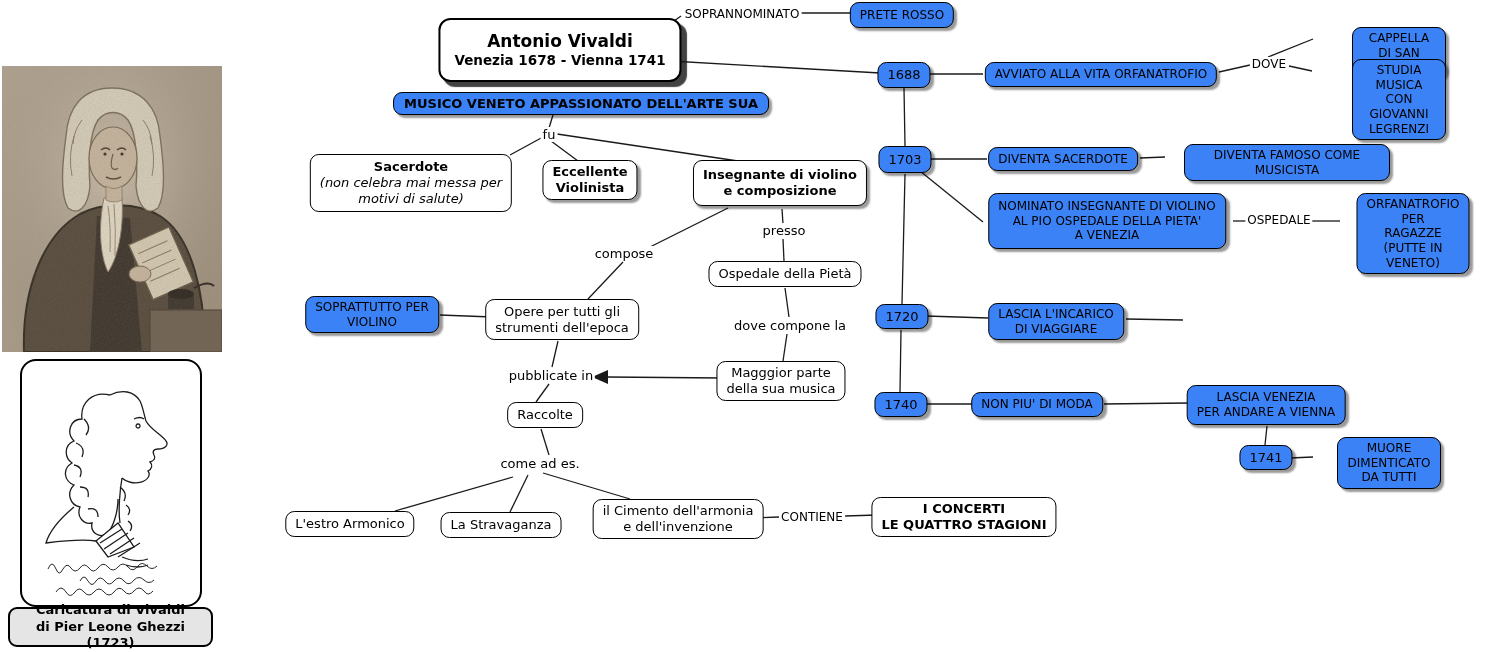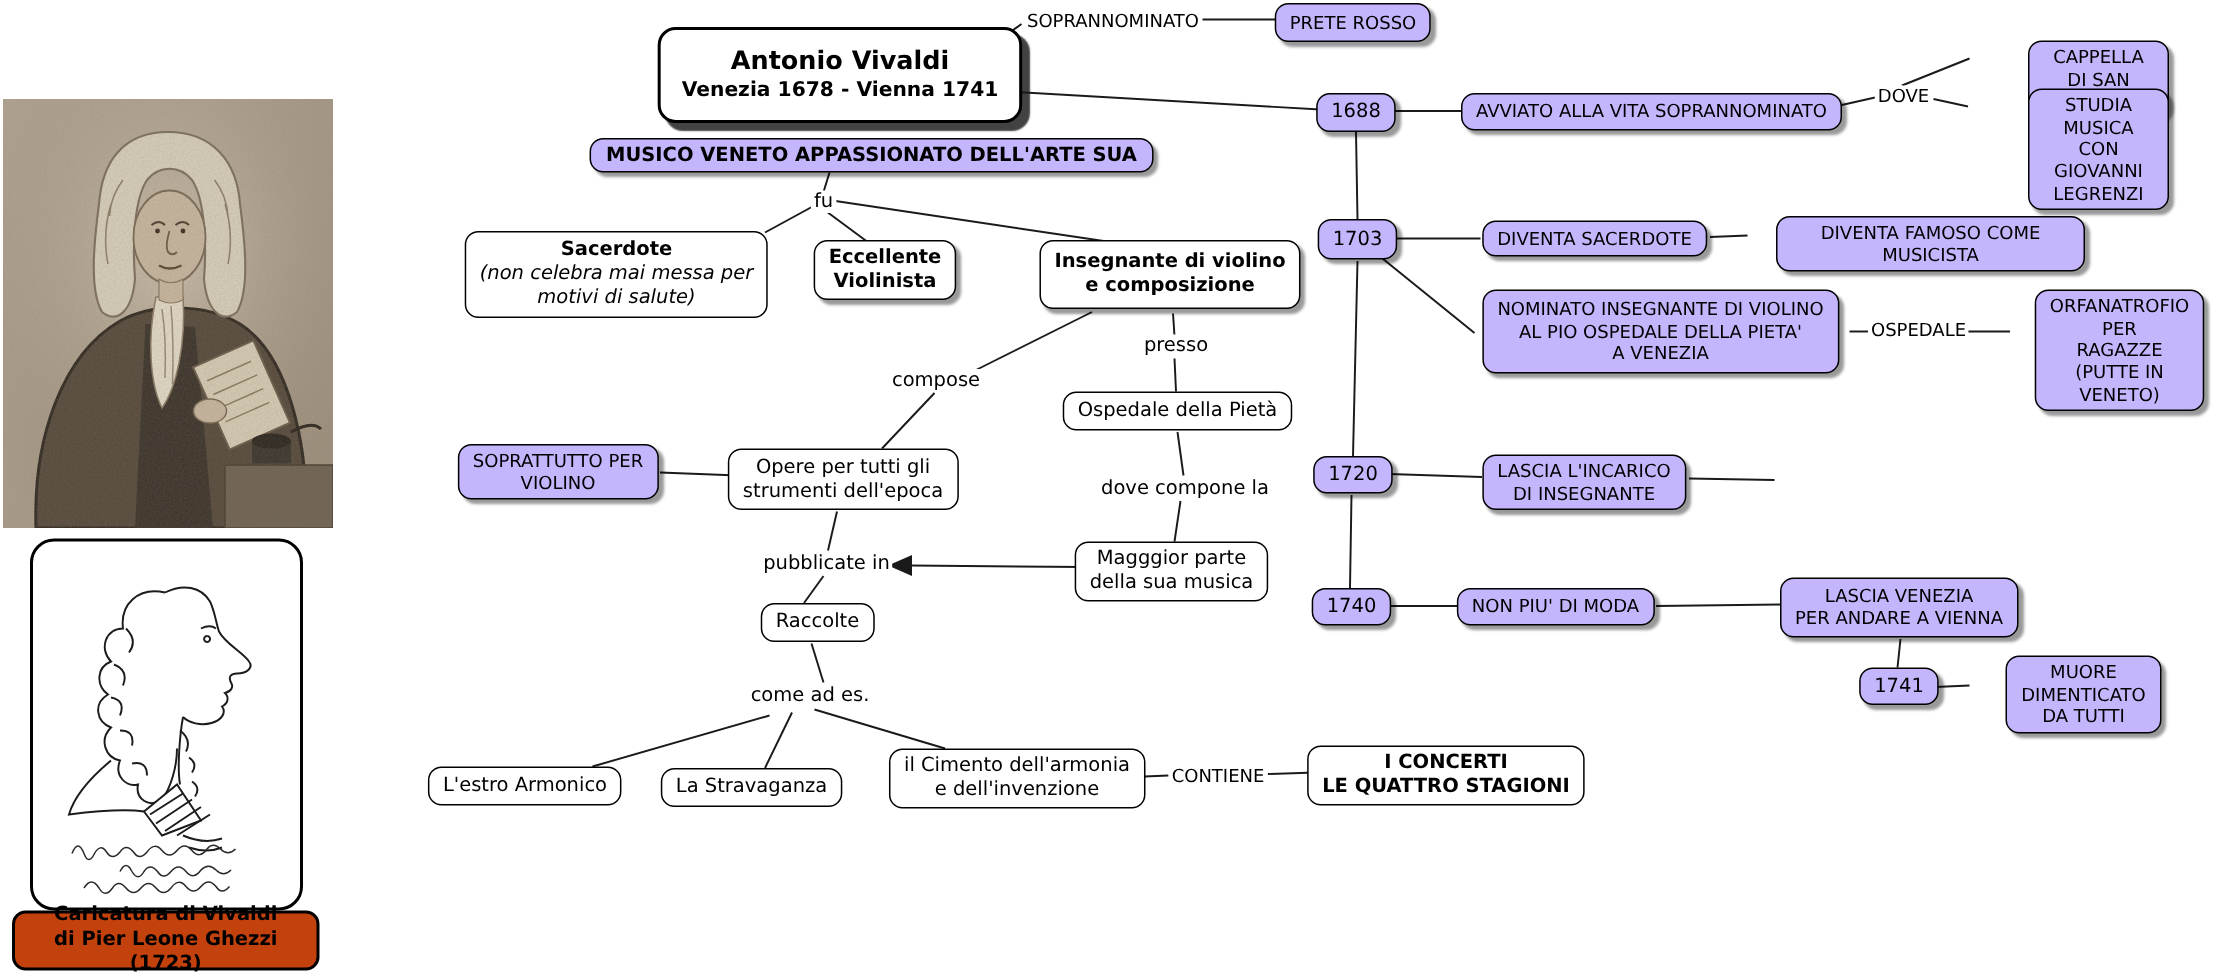--- a/index.html
+++ b/index.html
@@ -7,40 +7,40 @@
        font-family:"DejaVu Sans","Liberation Sans",sans-serif;color:#000;}
   #canvas{position:absolute;inset:0;}
   svg.lines{position:absolute;left:0;top:0;pointer-events:none;}
   
   .node{position:absolute;transform:translateX(-50%);
         border:1.5px solid #000;border-radius:9px;
         background:#fff;box-sizing:border-box;
         display:flex;flex-direction:column;align-items:center;justify-content:center;
         text-align:center;font-size:13px;line-height:1.22;
         white-space:pre-line;padding:3px 9px;}
-  .blue{background:#c4b5fd;box-shadow:3px 3px 2px rgba(0,0,0,.40);}
+  .blue{background:#3b82f6;box-shadow:3px 3px 2px rgba(0,0,0,.40);}
   .caps{font-size:12px;}
   .shadowed{box-shadow:3px 3px 2px rgba(0,0,0,.40);}
   .bold{font-weight:bold;}
   .main-node{border-width:2px;border-radius:12px;
              box-shadow:5px 5px 1px rgba(25,25,25,.82);
              padding:6px 14px;}
   .main-node .t1{font-size:17px;font-weight:bold;line-height:1.25;}
   .main-node .t2{font-size:13.5px;font-weight:bold;}
   .note-italic{font-style:italic;font-size:13px;}
   
   .lbl{position:absolute;transform:translateX(-50%);
        font-size:13px;background:#fff;padding:0 2px;white-space:nowrap;}
   .lbl.caps{font-size:12px;}
   
   .portrait{position:absolute;left:2px;top:66px;width:220px;height:286px;}
   .caric-box{position:absolute;left:20px;top:359px;width:178px;height:244px;
              border:2.5px solid #000;border-radius:16px;background:#fff;overflow:hidden;}
   .caption-box{position:absolute;left:8px;top:607px;width:205px;height:40px;
-               border:2px solid #000;border-radius:9px;background:#c2410c;
+               border:2px solid #000;border-radius:9px;background:#e5e5e5;
                display:flex;align-items:center;justify-content:center;text-align:center;
                font-size:13px;font-weight:bold;line-height:1.3;white-space:pre-line;box-sizing:border-box;}
 </style>
 </head>
 <body>
 
 <div id="canvas">
 
   <svg class="lines" width="1493" height="652" viewBox="0 0 1493 652">
     <g stroke="#1a1a1a" stroke-width="1.3" fill="none">
@@ -196,38 +196,38 @@
   <div class="node" style="left:545px;top:402px;min-height:26px;text-align:center;">Raccolte</div>
 
   <div class="node" style="left:350px;top:511px;min-height:26px;">L'estro Armonico</div>
   <div class="node" style="left:501px;top:512px;min-height:26px;">La Stravaganza</div>
   <div class="node" style="left:678px;top:499px;min-height:39px;">il Cimento dell'armonia
 e dell'invenzione</div>
   <div class="node bold caps" style="left:964px;top:497px;min-height:40px;font-size:13px;">I CONCERTI
 LE QUATTRO STAGIONI</div>
 
   <div class="node blue" style="left:904px;top:62px;min-height:26px;">1688</div>
-  <div class="node blue caps" style="left:1101px;top:62px;min-height:25px;">AVVIATO ALLA VITA SOPRANNOMINATO</div>
+  <div class="node blue caps" style="left:1101px;top:62px;min-height:25px;">AVVIATO ALLA VITA ORFANATROFIO</div>
   <div class="node blue caps" style="left:1399px;top:27px;min-height:25px;">CAPPELLA DI SAN MARCO</div>
   <div class="node blue caps" style="left:1399px;top:59px;min-height:37px;">STUDIA MUSICA
 CON GIOVANNI LEGRENZI</div>
 
   <div class="node blue" style="left:905px;top:146px;min-height:27px;">1703</div>
   <div class="node blue caps" style="left:1063px;top:147px;min-height:24px;">DIVENTA SACERDOTE</div>
   <div class="node blue caps" style="left:1287px;top:144px;min-height:25px;">DIVENTA FAMOSO COME MUSICISTA</div>
   <div class="node blue caps" style="left:1107px;top:193px;min-height:56px;">NOMINATO INSEGNANTE DI VIOLINO
 AL PIO OSPEDALE DELLA PIETA'
 A VENEZIA</div>
   <div class="node blue caps" style="left:1413px;top:193px;min-height:57px;">ORFANATROFIO PER
 RAGAZZE
 (PUTTE IN VENETO)</div>
 
   <div class="node blue" style="left:902px;top:304px;min-height:25px;">1720</div>
   <div class="node blue caps" style="left:1056px;top:303px;min-height:36px;">LASCIA L'INCARICO
-DI INSEGNANTE</div>
+DI VIAGGIARE</div>
 
   <div class="node blue" style="left:901px;top:392px;min-height:25px;">1740</div>
   <div class="node blue caps" style="left:1037px;top:392px;min-height:25px;">NON PIU' DI MODA</div>
   <div class="node blue caps" style="left:1266px;top:385px;min-height:40px;">LASCIA VENEZIA
 PER ANDARE A VIENNA</div>
   <div class="node blue" style="left:1266px;top:445px;min-height:25px;">1741</div>
   <div class="node blue caps" style="left:1389px;top:437px;min-height:38px;">MUORE DIMENTICATO
 DA TUTTI</div>
 
   <div class="lbl caps" style="left:742px;top:7px;">SOPRANNOMINATO</div>

